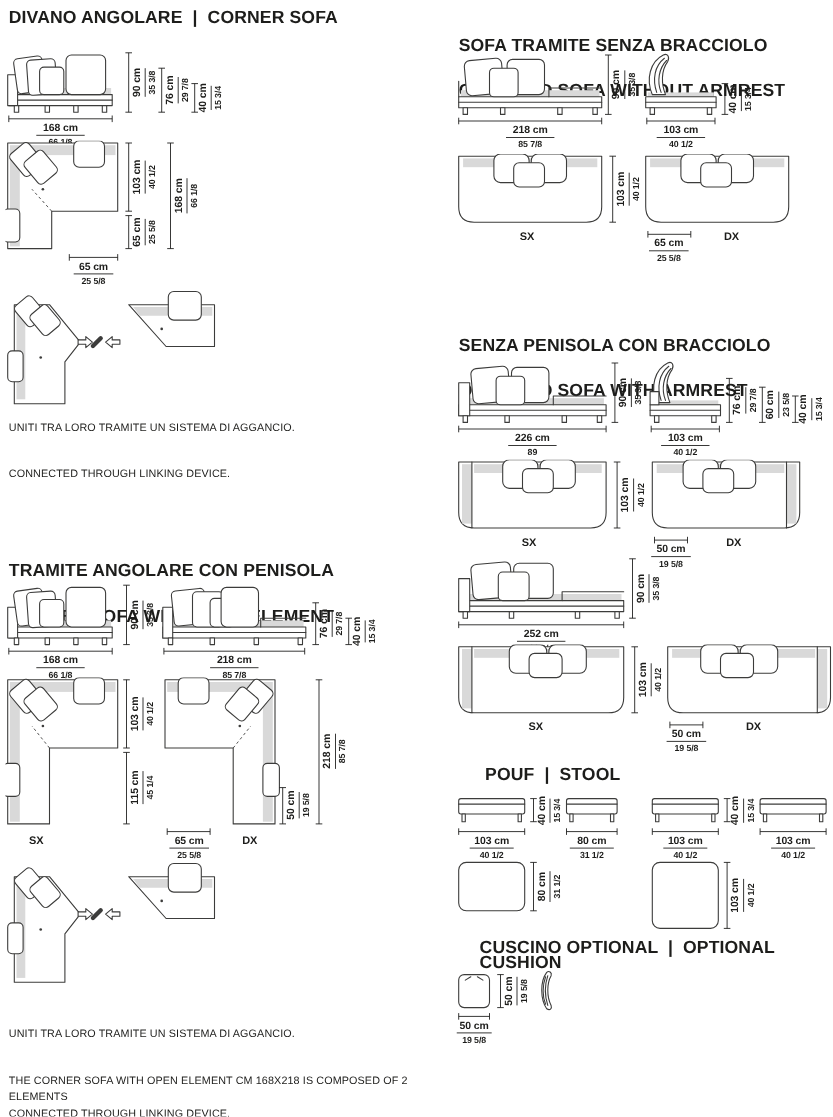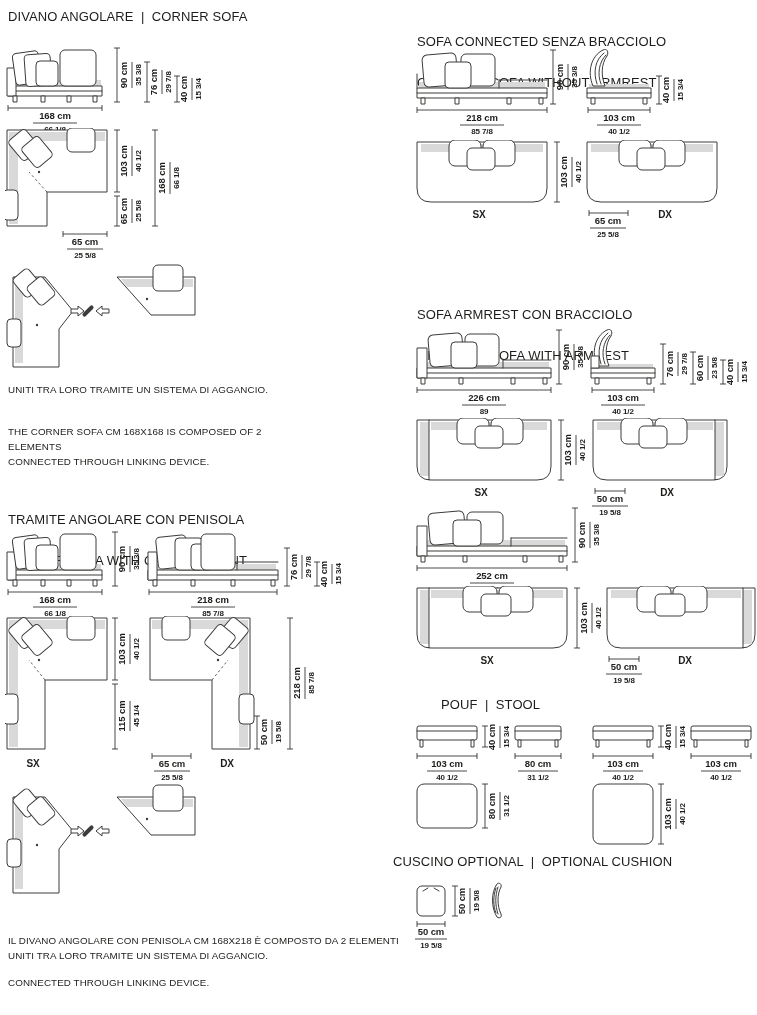--- a/index.html
+++ b/index.html
@@ -1,18 +1,18 @@
 <!DOCTYPE html>
 <html><head>
 <meta charset="utf-8">
 <style>
 *{margin:0;padding:0;box-sizing:border-box}
 html,body{background:#fff}
 body{width:757px;height:1015px;position:relative;font-family:"Liberation Sans",sans-serif;color:#1d1d1b;overflow:hidden}
-.hdr{position:absolute;font-size:13px;line-height:13.5px;font-weight:400;letter-spacing:.1px;white-space:pre-wrap}
+.hdr{position:absolute;font-size:16px;line-height:13.5px;font-weight:700;letter-spacing:.1px;white-space:pre-wrap}
 .note{position:absolute;font-size:9.8px;line-height:15px;font-weight:400;letter-spacing:.1px}
 .fig{position:absolute}
 .ln{stroke:#3c3c3b;stroke-width:1;fill:none;stroke-linecap:round}
 .fw{stroke:#3c3c3b;stroke-width:1;fill:#fff;stroke-linejoin:round}
 .sh{fill:#d9d9d9;stroke:none}
 .dk{fill:#3c3c3b;stroke:none}
 .dim{stroke:#1d1d1b;stroke-width:.8;fill:none}
 .dsh{stroke:#3c3c3b;stroke-width:.8;fill:none;stroke-dasharray:2.5,2.5}
 text{fill:#1d1d1b;font-family:"Liberation Sans",sans-serif;letter-spacing:-.1px}
 .tcm{font-size:9.5px;font-weight:700}
@@ -109,21 +109,20 @@
     <path class="sh" d="M116,16 L188,16 L188,24 L122,24 Z"></path>
     <rect class="fw" x="148" y="2" width="30" height="26" rx="5"></rect>
     <circle class="dk" cx="142" cy="36" r="1.2"></circle>
   </g>
 </svg>
 
 <div class="note" style="left:8px;top:382px;width:310px">
   <div>UNITI TRA LORO TRAMITE UN SISTEMA DI AGGANCIO.</div>
 </div>
 <div class="note" style="left:8px;top:424px;width:310px">
-  <div>THE CORNER SOFA CM 168X168 IS COMPOSED OF 2 ELEMENTS</div>
   <div>CONNECTED THROUGH LINKING DEVICE.</div>
 </div>
 
 <div class="hdr" style="left:8px;top:486px">
   <div>TRAMITE ANGOLARE CON PENISOLA</div>
   <div>CORNER SOFA WITH OPEN ELEMENT</div>
 </div>
 
 <svg class="fig" style="left:5px;top:528px" width="340" height="96" viewBox="0 0 340 96">
   <g>
@@ -234,29 +233,29 @@
   </g>
   <g>
     <path class="fw" d="M112,14 H190 V52 H146 Z"></path>
     <path class="sh" d="M116,16 L188,16 L188,24 L122,24 Z"></path>
     <rect class="fw" x="148" y="2" width="30" height="26" rx="5"></rect>
     <circle class="dk" cx="142" cy="36" r="1.2"></circle>
   </g>
 </svg>
 
 <div class="note" style="left:8px;top:933px;width:410px">
-  <div>IL DIVANO ANGOLARE CON PENISOLA CM 168X218 È COMPOSTO DA 2 ELEMENTI</div>
   <div>UNITI TRA LORO TRAMITE UN SISTEMA DI AGGANCIO.</div>
 </div>
 <div class="note" style="left:8px;top:975px;width:410px">
+  <div>THE CORNER SOFA WITH OPEN ELEMENT CM 168X218 IS COMPOSED OF 2 ELEMENTS</div>
   <div>CONNECTED THROUGH LINKING DEVICE.</div>
 </div>
 
 <div class="hdr" style="left:417px;top:8px">
-  <div>SOFA CONNECTED SENZA BRACCIOLO</div>
+  <div>SOFA TRAMITE SENZA BRACCIOLO</div>
   <div>OPEN-END SOFA WITHOUT ARMREST</div>
 </div>
 
 <svg class="fig" style="left:415px;top:46px" width="272" height="94" viewBox="0 0 272 94">
   <g>
     <rect class="sh" x="4" y="36" width="126" height="8"></rect>
     <path class="fw" d="M2,42 h130 v10 h-130 z"></path>
       <path class="ln" d="M2,47 h130"></path>
     <path class="fw" d="M6,52 h4 v6 h-4 z M40,52 h4 v6 h-4 z M92,52 h4 v6 h-4 z M124,52 h4 v6 h-4 z"></path>
     <path class="ln" d="M2,28 v14"></path>
@@ -312,21 +311,21 @@
     <rect class="fw" x="222" y="8" width="28" height="22" rx="5"></rect>
   </g>
   <path class="dim" d="M174,70 v6 M174,73 H213 M213,70 v6"></path>
   <text class="tcm" x="193" y="84" text-anchor="middle">65 cm</text>
   <path class="dim" d="M175,88 h36"></path>
   <text class="tin" x="193" y="97" text-anchor="middle">25 5/8</text>
   <text class="tlb" x="250" y="78" text-anchor="middle">DX</text>
 </svg>
 
 <div class="hdr" style="left:417px;top:281px">
-  <div>SOFA ARMREST CON BRACCIOLO</div>
+  <div>SENZA PENISOLA CON BRACCIOLO</div>
   <div>OPEN-END SOFA WITH ARMREST</div>
 </div>
 
 <svg class="fig" style="left:415px;top:326px" width="342" height="94" viewBox="0 0 342 94">
   <g>
     <rect class="sh" x="4" y="36" width="130" height="8"></rect>
     <path class="fw" d="M2,42 h134 v10 h-134 z"></path>
       <path class="ln" d="M2,47 h134"></path>
     <path class="fw" d="M2,22 h10 v30 h-10 z"></path>
     <path class="fw" d="M6,52 h4 v6 h-4 z M44,52 h4 v6 h-4 z M96,52 h4 v6 h-4 z M128,52 h4 v6 h-4 z"></path>
@@ -509,21 +508,21 @@
   <text class="tcm" transform="translate(80,24) rotate(-90)" text-anchor="middle">80 cm</text>
   <path class="dim" d="M85,10 V38"></path>
   <text class="tin" transform="translate(94,24) rotate(-90)" text-anchor="middle">31 1/2</text>
   <rect class="fw" x="178" y="2" width="60" height="60" rx="7"></rect>
   <path class="dim" d="M243,2 h6 M246,2 V62 M243,62 h6"></path>
   <text class="tcm" transform="translate(256,32) rotate(-90)" text-anchor="middle">103 cm</text>
   <path class="dim" d="M261,17 V47"></path>
   <text class="tin" transform="translate(270,32) rotate(-90)" text-anchor="middle">40 1/2</text>
 </svg>
 
-<div class="hdr" style="left:393px;top:855px">CUSCINO OPTIONAL  |  OPTIONAL CUSHION</div>
+<div class="hdr" style="left:436px;top:855px">CUSCINO OPTIONAL  |  OPTIONAL CUSHION</div>
 
 <svg class="fig" style="left:415px;top:878px" width="130" height="74" viewBox="0 0 130 74">
   <g>
     <rect class="fw" x="2" y="8" width="28" height="30" rx="5"></rect>
     <path class="ln" d="M8,13 l5,-3 M24,13 l-5,-3"></path>
   </g>
   <path class="dim" d="M2,43 v6 M2,46 H30 M30,43 v6"></path>
   <text class="tcm" x="16" y="57" text-anchor="middle">50 cm</text>
   <path class="dim" d="M0,61 h32"></path>
   <text class="tin" x="16" y="70" text-anchor="middle">19 5/8</text>

